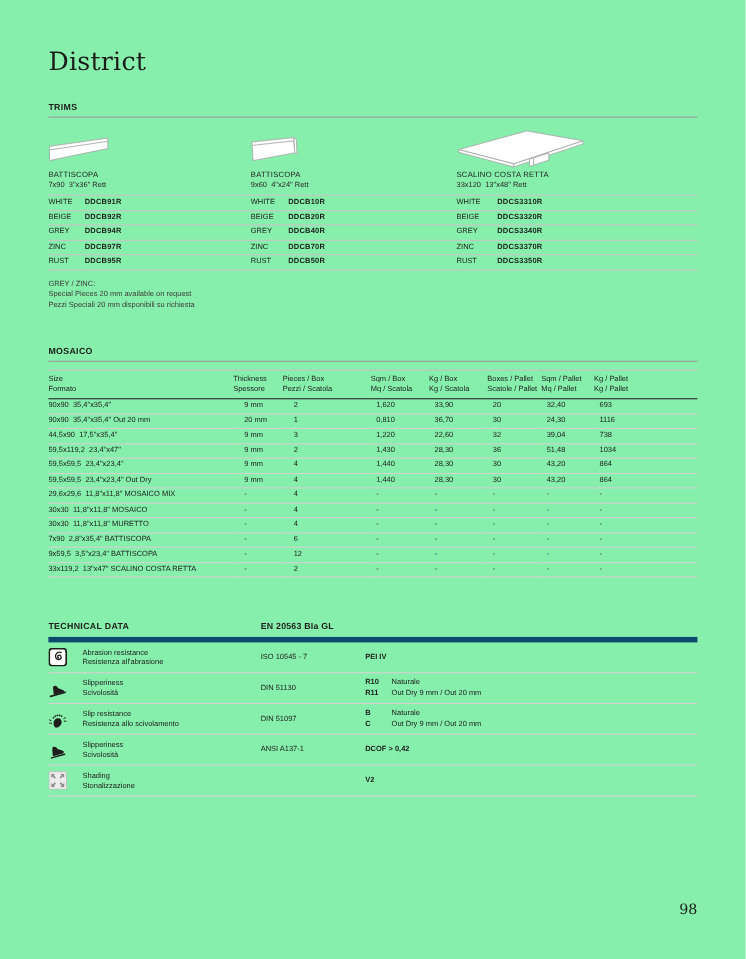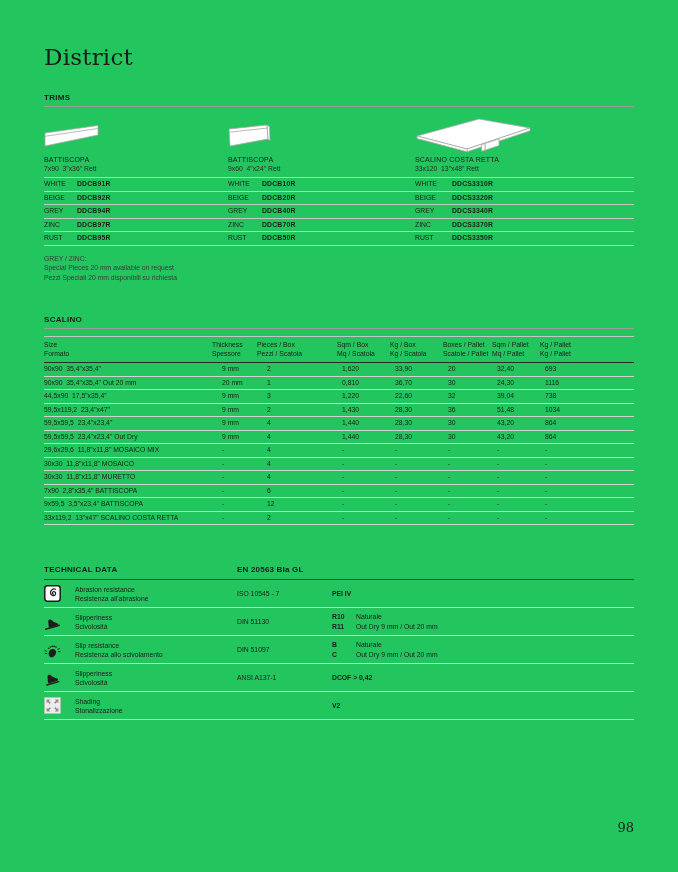--- a/index.html
+++ b/index.html
@@ -1,18 +1,18 @@
 <!DOCTYPE html>
 <html><head>
 <meta charset="utf-8">
 <style>
   html,body { margin:0; padding:0; background:#ffffff; }
   .page {
     position:relative; width:678px; height:872px; box-sizing:border-box;
-    background:#22c55e; color:#1d1d1b; overflow:hidden;
+    background:#86efac; color:#1d1d1b; overflow:hidden;
     font-family:"Liberation Sans", sans-serif;
   }
   .inner { padding:0 44px; }
   h1.title {
     margin:46px 0 0 0; font-family:"DejaVu Serif", serif; font-weight:normal;
     font-size:23px; line-height:1; letter-spacing:0.2px; color:#1c1c1a;
   }
   .section-head {
     font-size:8px; font-weight:bold; letter-spacing:0.3px;
     padding-bottom:4px; border-bottom:1px solid #9d9d9c;
@@ -44,21 +44,21 @@
     border-top:1px solid #c6c6c5; border-bottom:1px solid #2a2a28;
   }
   .pack-table td {
     font-size:6.8px; line-height:12.5px; height:12.5px; padding:0;
     border-bottom:1px solid #d2d2d1; white-space:pre; overflow:hidden;
   }
   .pack-table td:nth-child(2), .pack-table td:nth-child(3) { padding-left:10px; }
   .pack-table td:nth-child(n+4) { padding-left:5px; }
   
   .technical-section { margin-top:40px; }
-  .tech-head { display:flex; border-bottom:1px solid #0c4a6e; padding-bottom:5px;align-items:flex-end; }
+  .tech-head { display:flex; border-bottom:5px solid #0c4a6e; padding-bottom:5px;align-items:flex-end; }
   .tech-title { width:193px; font-size:8px; font-weight:bold; letter-spacing:0.3px; }
   .tech-norm { font-size:8px; font-weight:bold; letter-spacing:0.2px; }
   .tech-row {
     display:grid; grid-template-columns:31px 162px 95px auto; align-items:center;
     min-height:28px; box-sizing:border-box; padding:3px 0;
     border-bottom:1px solid #d2d2d1;
   }
   .tech-icon svg { display:block; }
   .tech-label div { font-size:6.8px; line-height:9.2px; }
   .tech-std { font-size:6.8px; }
@@ -150,21 +150,21 @@
           <div class="ccell ccode">DDCS3350R</div>
         </div>
       <div class="trims-note">
           <div>GREY / ZINC:</div>
           <div>Special Pieces 20 mm available on request</div>
           <div>Pezzi Speciali 20 mm disponibili su richiesta</div>
         </div>
     </section>
 
     <section class="packing-section">
-      <div class="section-head">SCALINO</div>
+      <div class="section-head">MOSAICO</div>
       <table class="pack-table">
         <colgroup>
           <col style="width:168px">
             <col style="width:45px">
             <col style="width:80px">
             <col style="width:53px">
           <col style="width:53px">
             <col style="width:49px">
             <col style="width:48px">
             <col style="width:94px">

